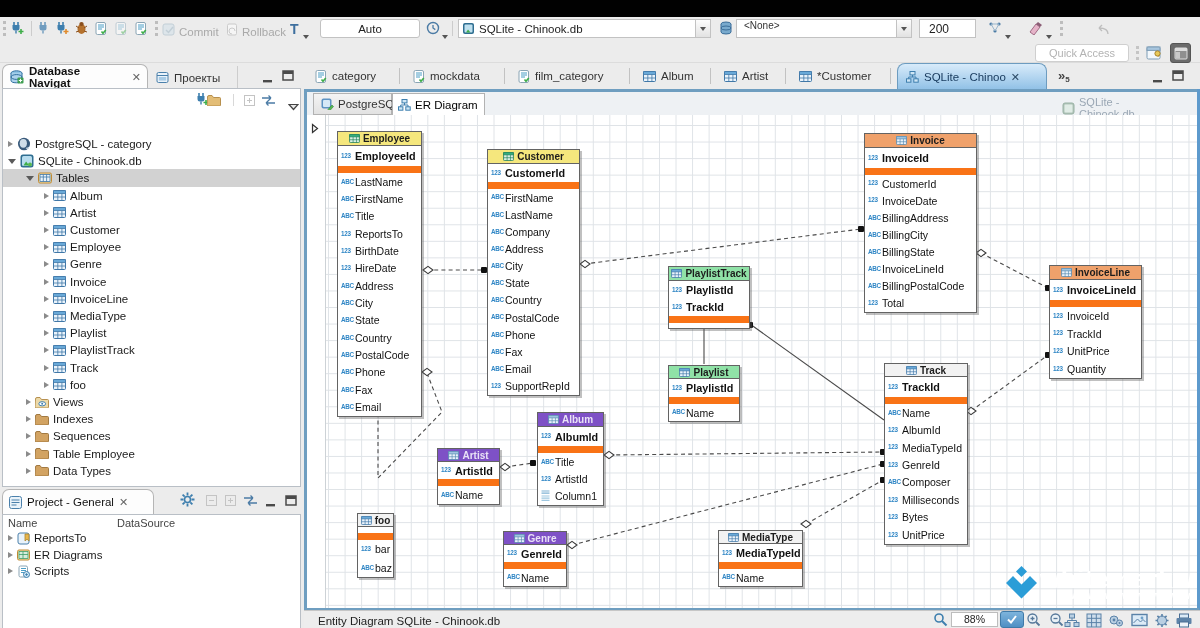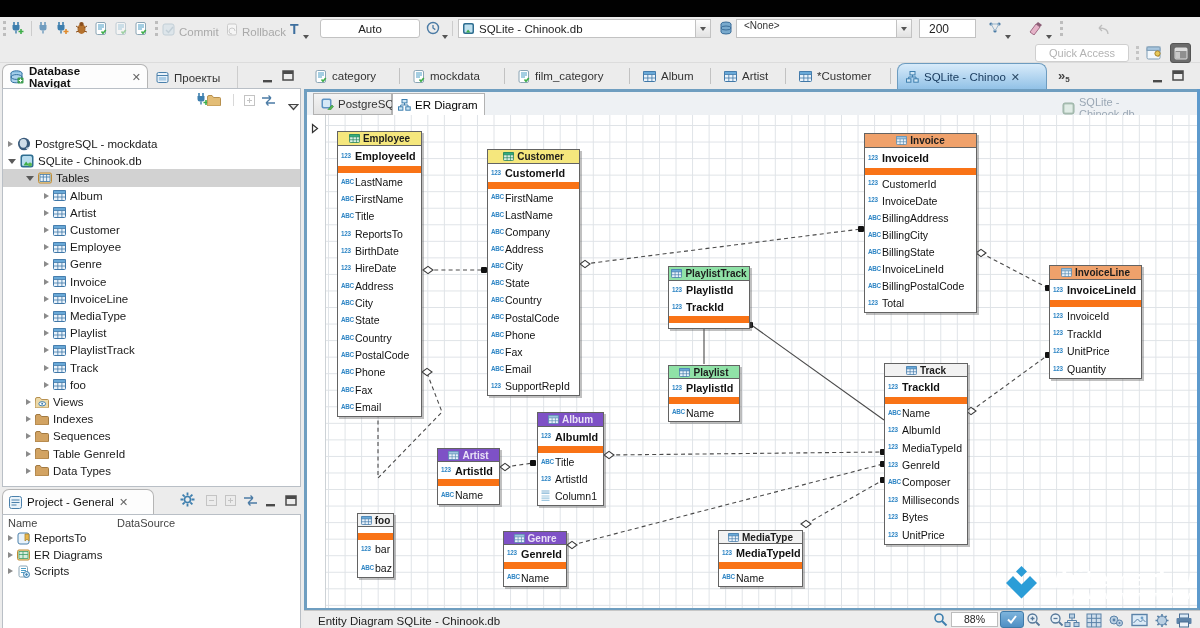--- a/index.html
+++ b/index.html
@@ -188,21 +188,21 @@
 <div class="abs" style="left:288px;top:97px;"><svg width="11" height="8" viewBox="0 0 11 8">
         <path d="M1 1.5 L5.5 6.5 L10 1.5 Z" fill="#e8e8e8" stroke="#444" stroke-width="1.2"></path>
       </svg></div>
 <div class="trow" style="left:8px;top:135.5px">
       <s class="ar"></s>
       <svg width="14" height="14" viewBox="0 0 14 14" style="flex:none">
         <ellipse cx="7" cy="7" rx="6" ry="6.3" fill="#38597a"></ellipse>
         <ellipse cx="6.3" cy="6.3" rx="3.6" ry="4.4" fill="#cfdde8"></ellipse>
         <path d="M9 11 q2 1 2.6-1" stroke="#cfdde8" stroke-width="1.3" fill="none"></path>
       </svg>
-      <span>PostgreSQL - mockdata</span>
+      <span>PostgreSQL - category</span>
     </div>
 <div class="trow" style="left:8px;top:152.7px">
       <s class="ard"></s>
       <svg width="14" height="14" viewBox="0 0 14 14" style="flex:none">
         <rect x="0.5" y="0.5" width="13" height="13" rx="2.5" fill="#2f6e91"></rect>
         <rect x="2" y="2" width="10" height="10" rx="1.5" fill="#b7dcee"></rect>
         <path d="M3.5 11.5 l2.6-4 3 4z" fill="#3fae49"></path>
         <circle cx="10" cy="10.5" r="2" fill="#57b94f"></circle>
       </svg>
       <span>SQLite - Chinook.db</span>
@@ -370,21 +370,21 @@
       <svg width="14" height="11" viewBox="0 0 14 11" style="flex:none">
         <path d="M0.5 2 q0-1.5 1.5-1.5 h3 l1.5 2 h6 q1 0 1 1 v6.5 q0 1-1 1 h-11 q-1.5 0-1.5-1.5z" fill="#d2a362" stroke="#9a6f35" stroke-width="0.9"></path>
       </svg>
       <span>Sequences</span>
     </div>
 <div class="trow" style="left:26px;top:445.1px">
       <s class="ar"></s>
       <svg width="14" height="11" viewBox="0 0 14 11" style="flex:none">
         <path d="M0.5 2 q0-1.5 1.5-1.5 h3 l1.5 2 h6 q1 0 1 1 v6.5 q0 1-1 1 h-11 q-1.5 0-1.5-1.5z" fill="#d2a362" stroke="#9a6f35" stroke-width="0.9"></path>
       </svg>
-      <span>Table GenreId</span>
+      <span>Table Employee</span>
     </div>
 <div class="trow" style="left:26px;top:462.3px">
       <s class="ar"></s>
       <svg width="14" height="11" viewBox="0 0 14 11" style="flex:none">
         <path d="M0.5 2 q0-1.5 1.5-1.5 h3 l1.5 2 h6 q1 0 1 1 v6.5 q0 1-1 1 h-11 q-1.5 0-1.5-1.5z" fill="#d2a362" stroke="#9a6f35" stroke-width="0.9"></path>
       </svg>
       <span>Data Types</span>
     </div>
 <div class="abs" style="left:0;top:487px;width:303px;height:27px;background:#ececec"></div>
 <div class="abs" style="left:2px;top:489px;width:152px;height:25px;background:#fdfdfd;border:1px solid #b5b5b5;border-bottom:none;border-radius:7px 7px 0 0;display:flex;align-items:center;gap:5px;padding:0 6px;font-size:11.5px;color:#111">

